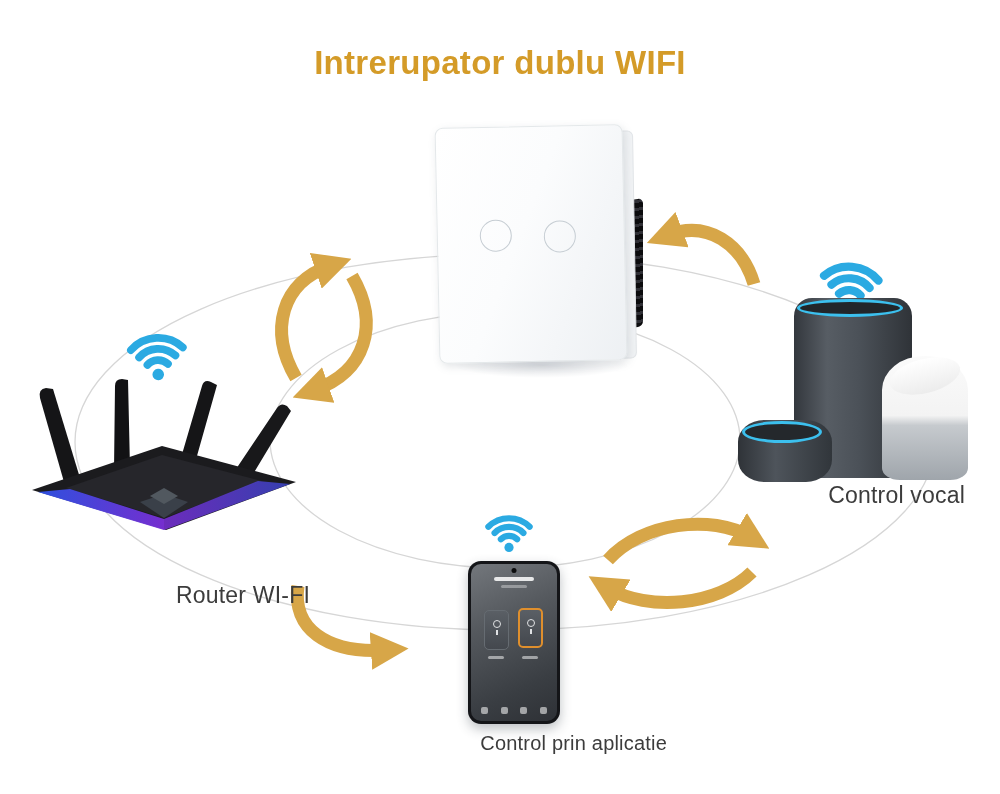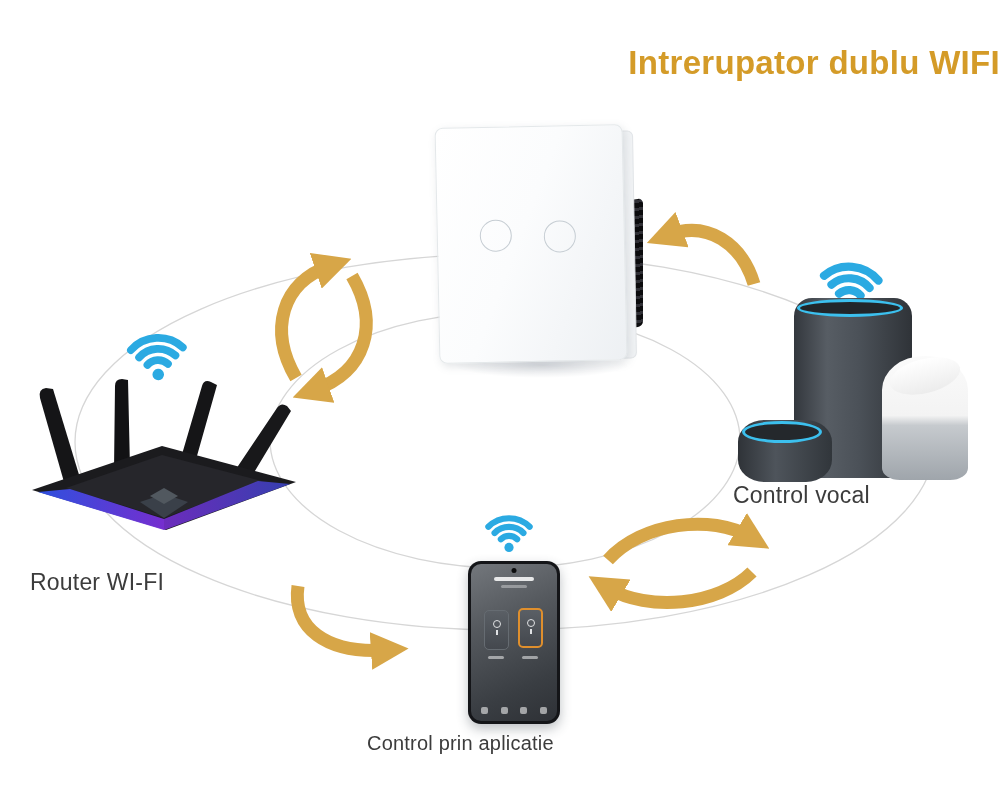--- a/index.html
+++ b/index.html
@@ -1,29 +1,29 @@
 <!DOCTYPE html>
 <html><head>
 <meta charset="utf-8">
 <style>
   *{box-sizing:border-box}
   html,body{margin:0;padding:0;background:#fff}
   .canvas{position:relative;width:1000px;height:794px;margin:0 auto;background:#fff;
           font-family:"Liberation Sans",sans-serif;overflow:hidden}
 
   
-  .title{position:absolute;left:0;top:44px;width:100%;margin:0;text-align:right;
+  .title{position:absolute;left:0;top:44px;width:100%;margin:0;text-align:center;
          font-size:33px;font-weight:700;color:#d49b28;letter-spacing:.3px}
 
   
   .orbits{position:absolute;left:0;top:0;pointer-events:none}
 
   
-  .device-label{position:absolute;color:#3c3c3c;font-size:23px;font-weight:400;text-align:left;letter-spacing:.2px}
-  .label-router{left:30px;top:569px;width:280px}
+  .device-label{position:absolute;color:#3c3c3c;font-size:23px;font-weight:400;text-align:right;letter-spacing:.2px}
+  .label-router{left:30px;top:582px;width:280px}
   .label-voice{left:733px;top:482px;width:232px}
   .label-app{left:367px;top:732px;width:300px;font-size:20px}
 
   
   .wifi{position:absolute}
   .wifi-router{left:118px;top:320px;width:78px;transform:rotate(-3deg)}
   .wifi-voice{left:810px;top:248px;width:82px;transform:rotate(5deg)}
   .wifi-phone{left:478px;top:504px;width:62px}
 
   

